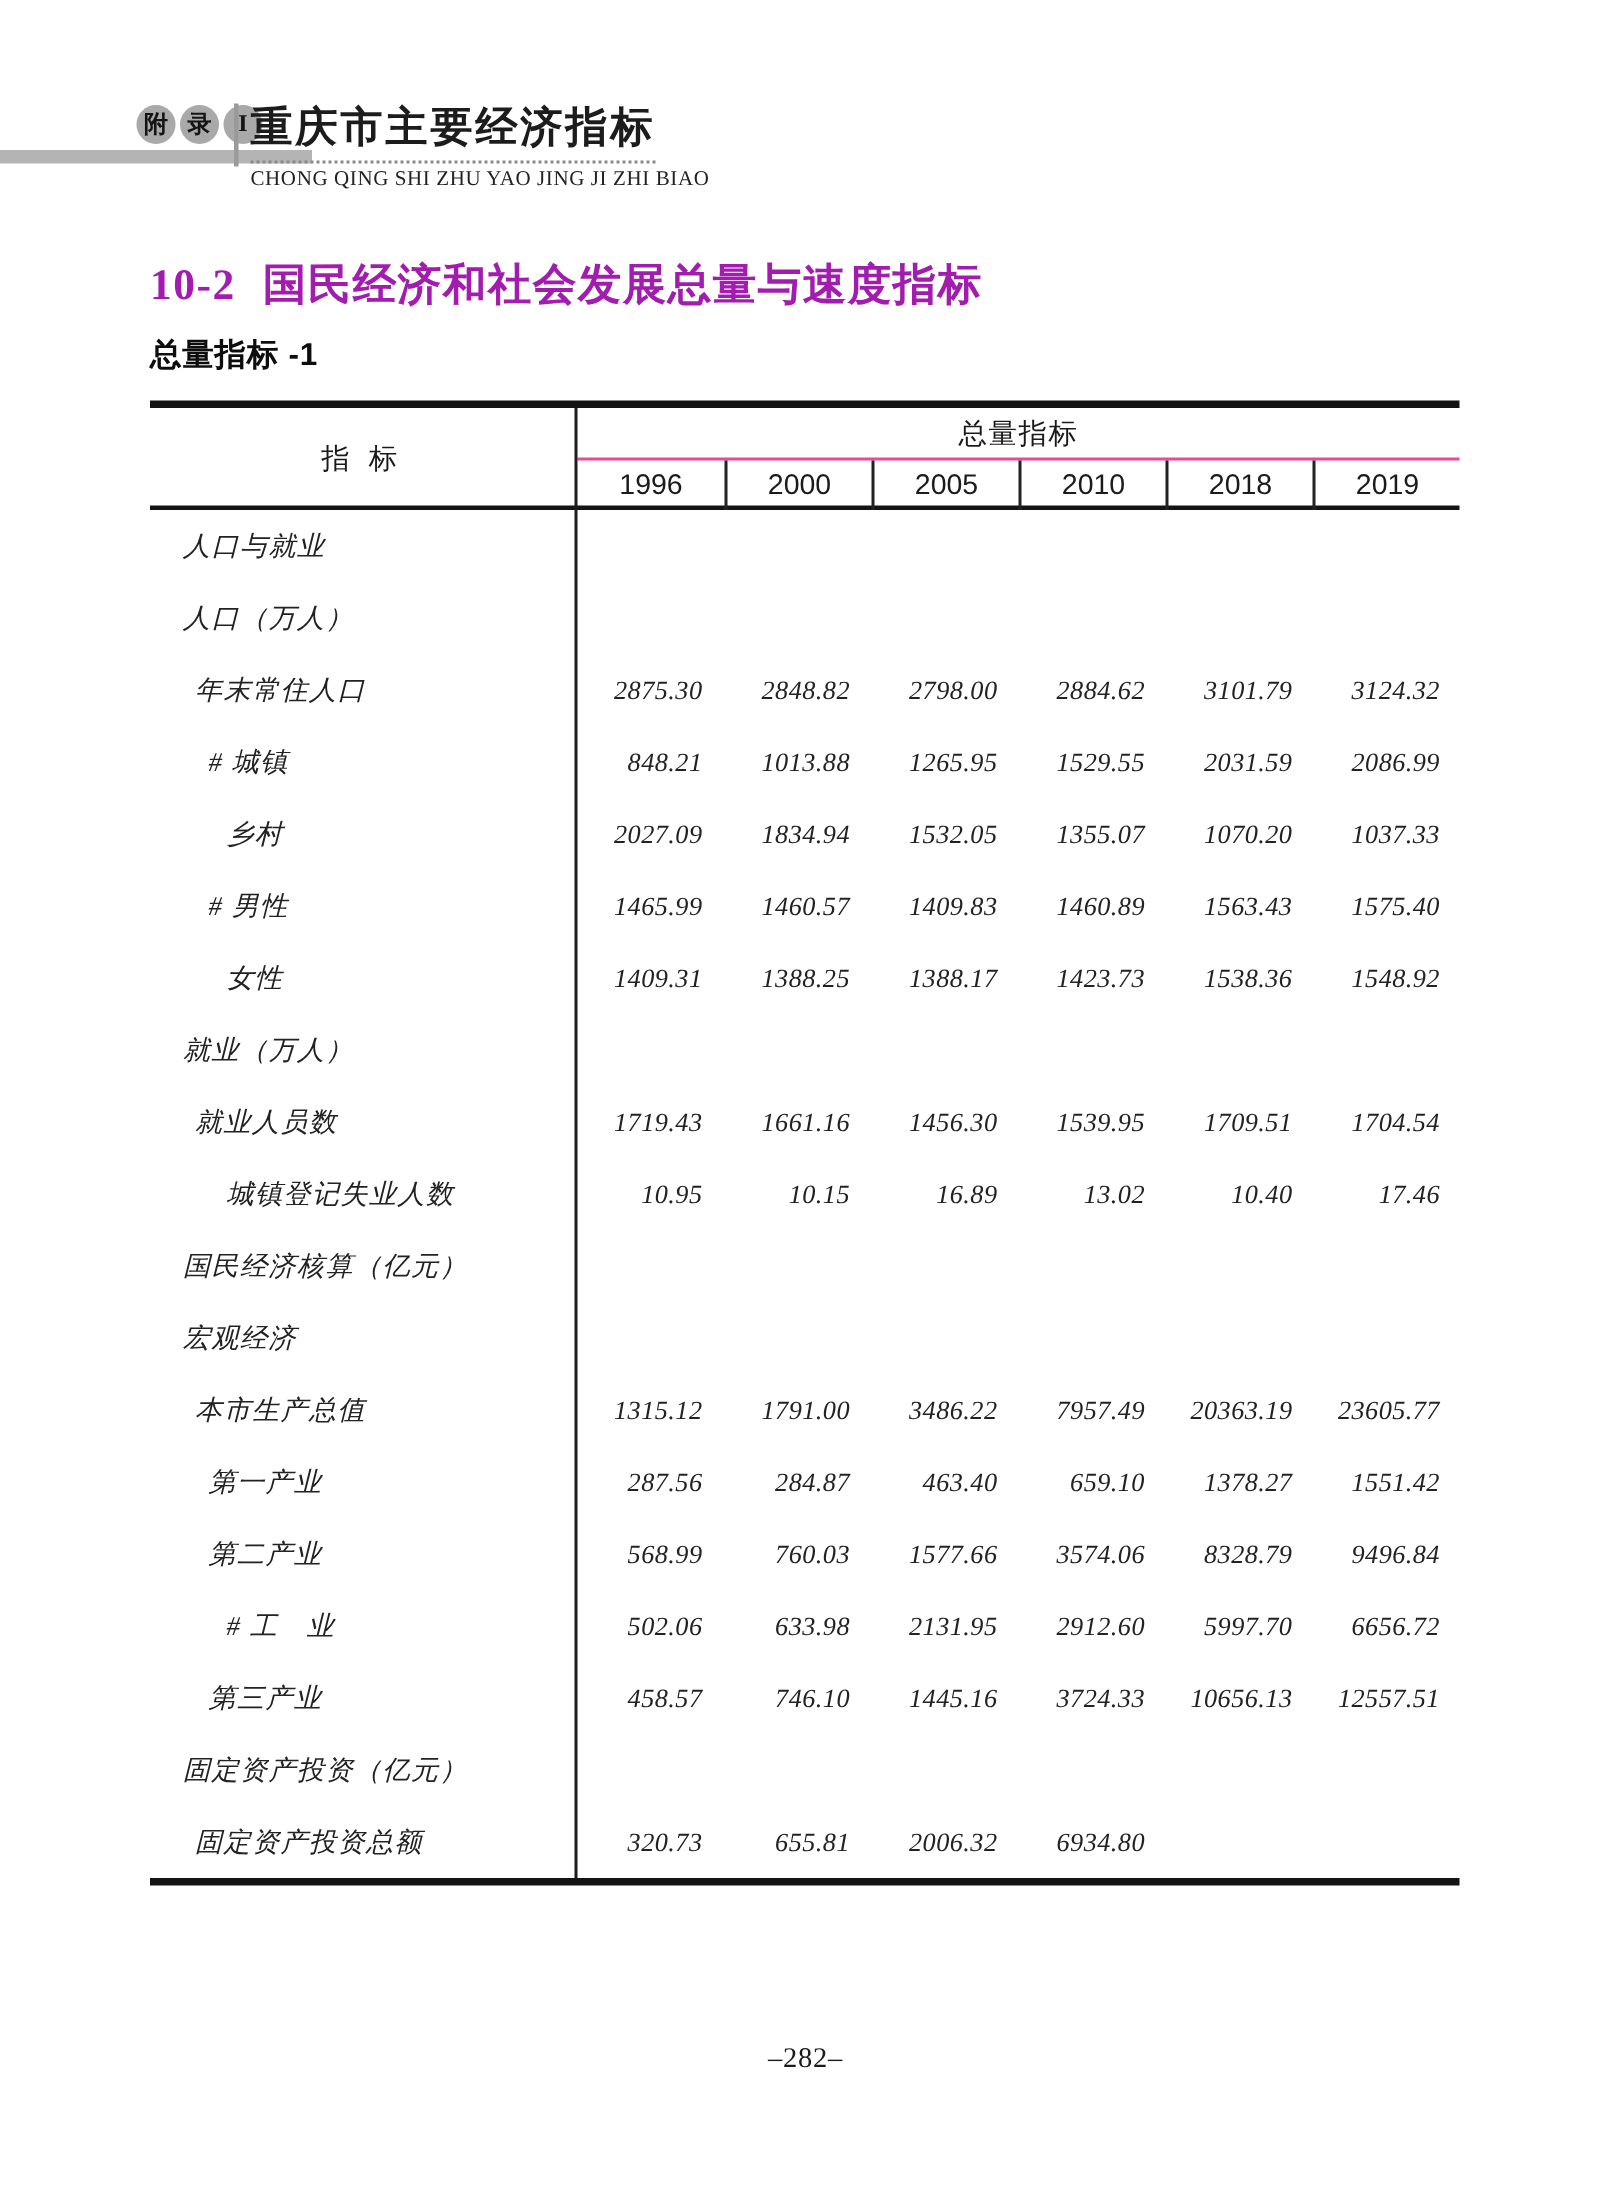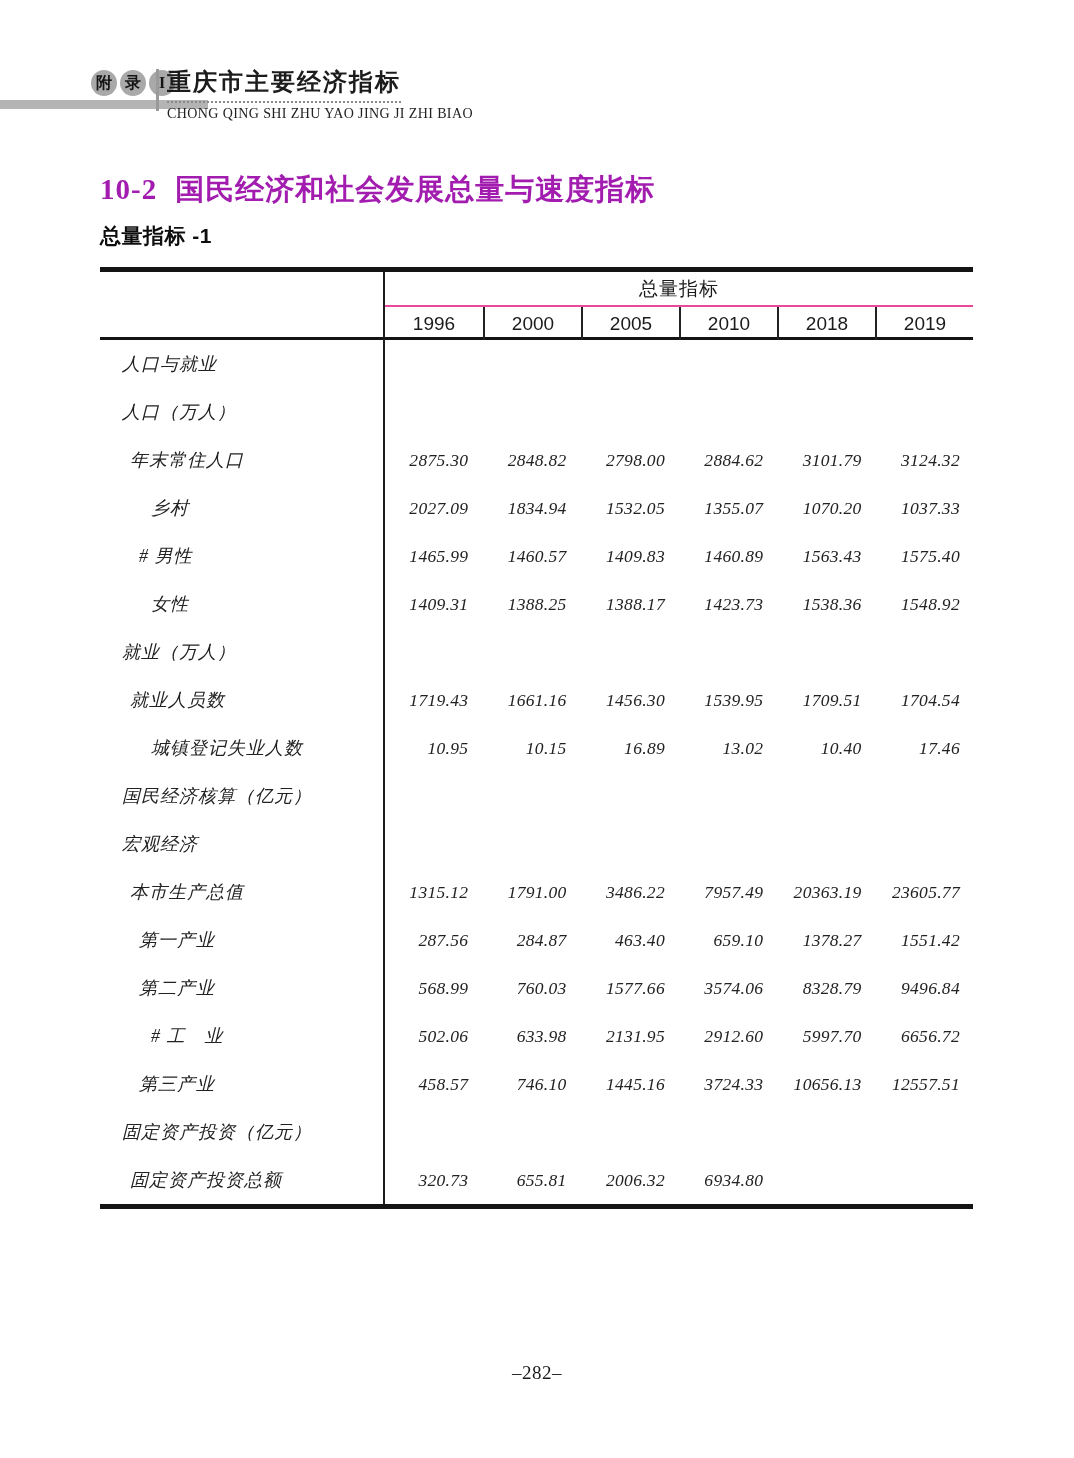--- a/index.html
+++ b/index.html
@@ -31,21 +31,21 @@
     font-family: "Liberation Serif", serif;
   }
   .header-divider {
     position: absolute; left: 156px; top: 69px;
     width: 3px; height: 42px; background: #9a9a9a;
   }
   .header-title-block { position: absolute; left: 167px; top: 66px; }
   .header-title {
     display: inline-block;
     font-family: "Liberation Sans", sans-serif;
-    font-weight: bold; font-size: 24px; letter-spacing: 2px;
+    font-weight: bold; font-size: 28px; letter-spacing: 2px;
     color: #1c1c1c;
     padding-bottom: 3px;
     border-bottom: 2px dotted #8a8a8a;
   }
   .header-subtitle {
     margin-top: 3px;
     font-family: "Liberation Serif", serif;
     font-size: 14px; letter-spacing: 0.4px; color: #222;
   }
 
@@ -154,20 +154,21 @@
 </div>
 
 <div class="section-title">
   <span class="num">10-2</span><span>国民经济和社会发展总量与速度指标</span>
 </div>
 <div class="section-subtitle">总量指标 -1</div>
 
 <div class="stats-table">
   <div class="main-divider"></div>
   <div class="thead">
+    <div class="indicator-head">指  标</div>
     <div class="group-head">总量指标</div>
     <div class="year-row" id="year-row">
         <div class="year-cell">1996</div>
         <div class="year-cell">2000</div>
         <div class="year-cell">2005</div>
         <div class="year-cell">2010</div>
         <div class="year-cell">2018</div>
         <div class="year-cell">2019</div>
       </div>
   </div>
@@ -193,20 +194,29 @@
       <div class="trow">
         <div class="tlabel indent-1">年末常住人口</div>
         <div class="tval">2875.30</div>
         <div class="tval">2848.82</div>
         <div class="tval">2798.00</div>
         <div class="tval">2884.62</div>
         <div class="tval">3101.79</div>
         <div class="tval">3124.32</div>
       </div>
       <div class="trow">
+        <div class="tlabel indent-2"># 城镇</div>
+        <div class="tval">848.21</div>
+        <div class="tval">1013.88</div>
+        <div class="tval">1265.95</div>
+        <div class="tval">1529.55</div>
+        <div class="tval">2031.59</div>
+        <div class="tval">2086.99</div>
+      </div>
+      <div class="trow">
         <div class="tlabel indent-3">乡村</div>
         <div class="tval">2027.09</div>
         <div class="tval">1834.94</div>
         <div class="tval">1532.05</div>
         <div class="tval">1355.07</div>
         <div class="tval">1070.20</div>
         <div class="tval">1037.33</div>
       </div>
       <div class="trow">
         <div class="tlabel indent-2"># 男性</div>

